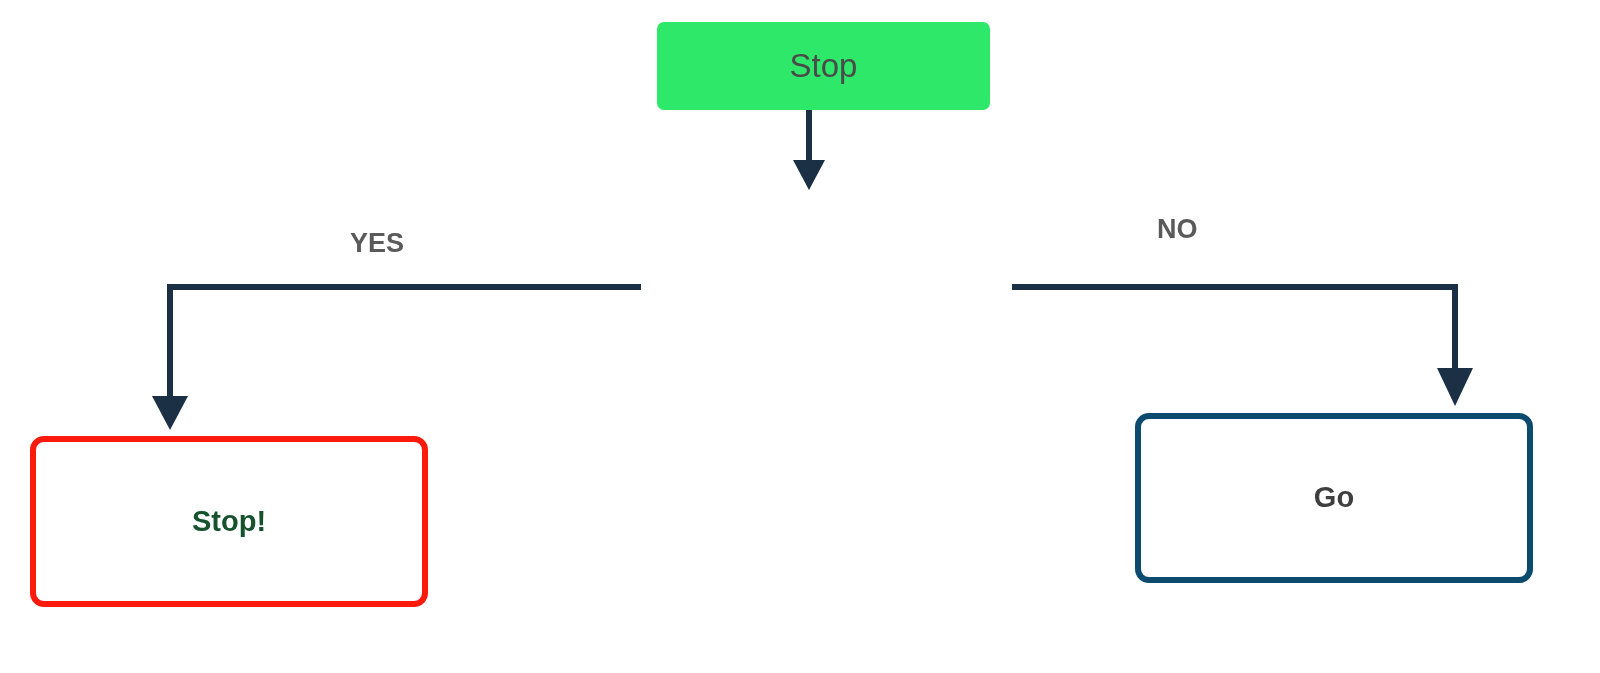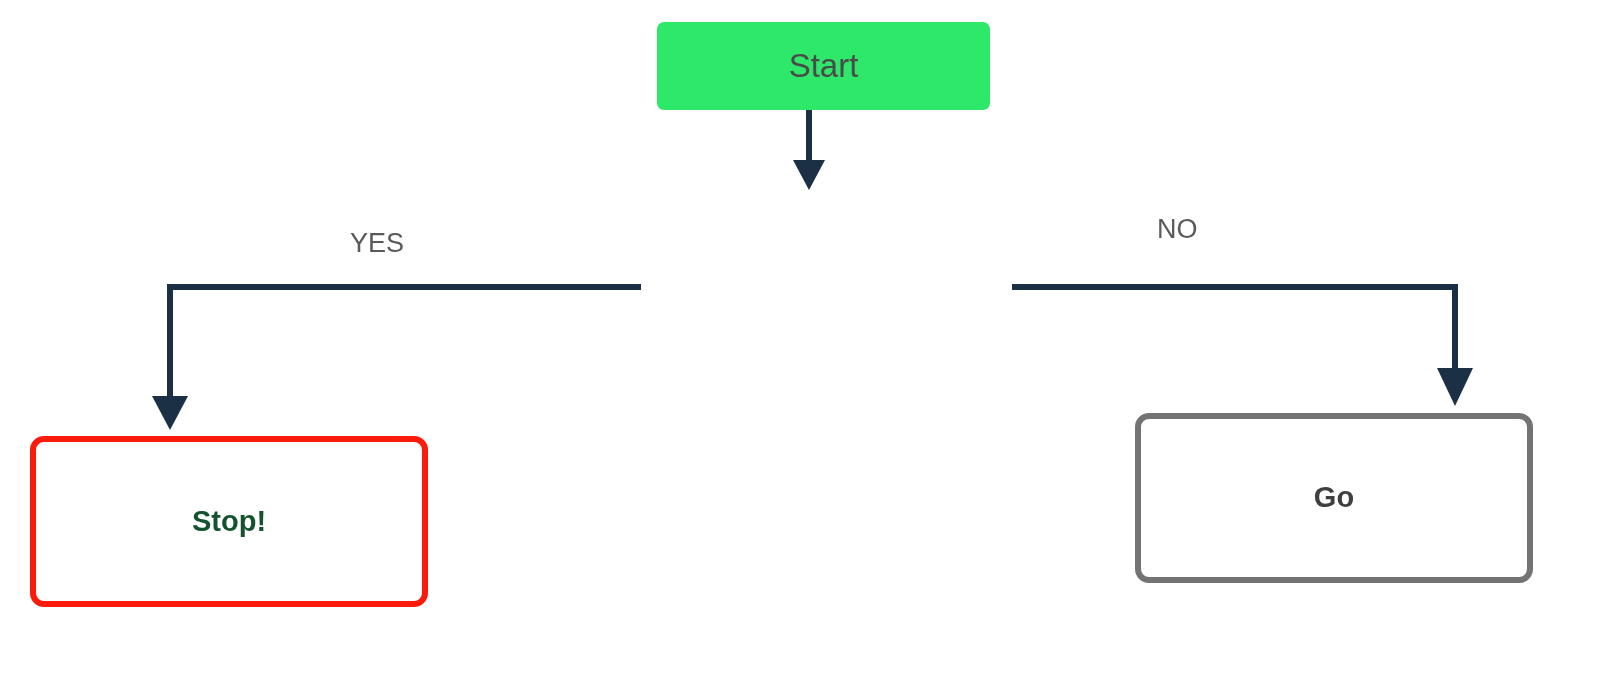--- a/index.html
+++ b/index.html
@@ -74,33 +74,33 @@
     font-weight: bold;
   }
 
   
   #node-go {
     left: 1135px;
     top: 413px;
     width: 398px;
     height: 170px;
     background: #ffffff;
-    border: 6px solid #737373;
+    border: 6px solid #0c4a6e;
     border-radius: 14px;
     color: #3f3f3f;
     font-size: 29px;
     font-weight: bold;
   }
 
   
   .edge-label {
     position: absolute;
     color: #5a5a5a;
     font-size: 27px;
-    font-weight: 400;
+    font-weight: 700;
     white-space: nowrap;
   }
   #label-yes {
     left: 350px;
     top: 228px;
   }
   #label-no {
     left: 1157px;
     top: 214px;
   }
@@ -121,21 +121,21 @@
       <path d="M 641 287 L 170 287 L 170 400" stroke="#1b2f45" stroke-width="6" fill="none" stroke-linejoin="miter"></path>
       <polygon points="152,396 188,396 170,430" fill="#1b2f45"></polygon>
     </g>
 
     <g>
       <path d="M 1012 287 L 1455 287 L 1455 372" stroke="#1b2f45" stroke-width="6" fill="none" stroke-linejoin="miter"></path>
       <polygon points="1437,368 1473,368 1455,406" fill="#1b2f45"></polygon>
     </g>
   </svg>
 
-  <div class="node" id="node-start">Start</div>
+  <div class="node" id="node-start">Stop</div>
 
 
   <div class="node" id="node-stop">Stop!</div>
 
   <div class="node" id="node-go">Go</div>
 
   <div class="edge-label" id="label-yes">YES</div>
 
   <div class="edge-label" id="label-no">NO</div>
 

